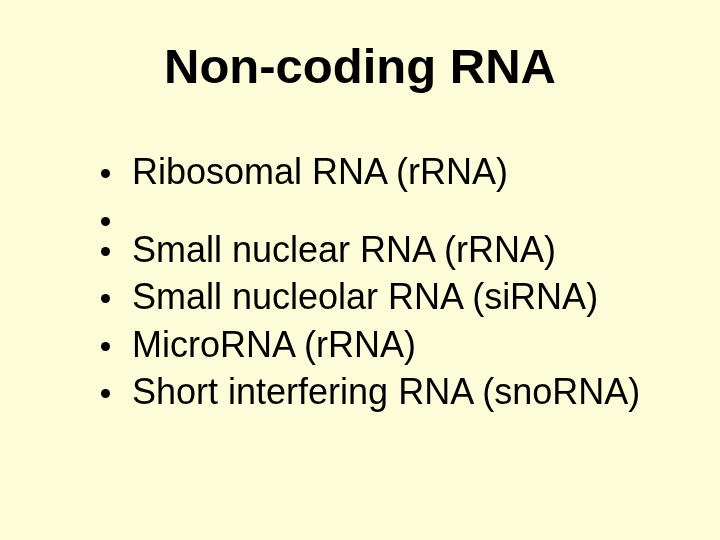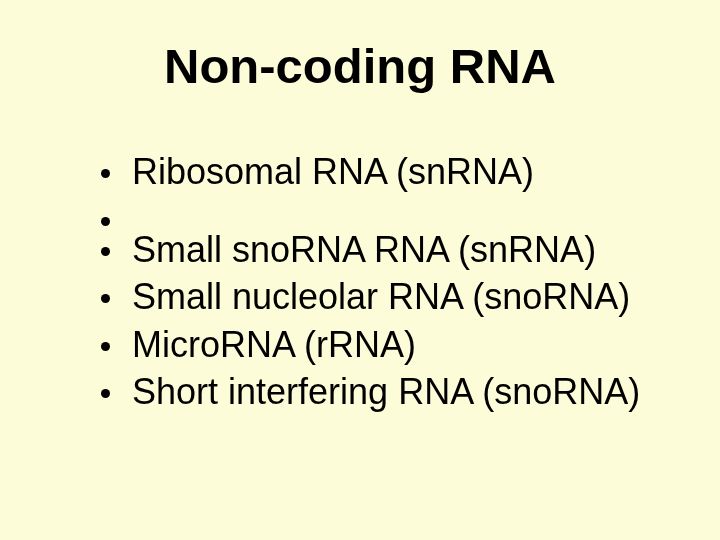--- a/index.html
+++ b/index.html
@@ -57,32 +57,32 @@
   }
 </style>
 </head>
 <body>
 
 <div class="slide" style="background: rgb(252, 252, 216); color: rgb(0, 0, 0);">
   <h1 class="title">Non-coding RNA</h1>
   <ul class="bullets">
     <li class="bullet">
       <span class="dot"></span>
-      <span class="txt">Ribosomal RNA (snRNA)</span>
+      <span class="txt">Ribosomal RNA (rRNA)</span>
     </li>
     <li class="bullet">
       <span class="dot"></span>
     </li>
     <li class="bullet">
       <span class="dot"></span>
-      <span class="txt">Small snoRNA RNA (snRNA)</span>
+      <span class="txt">Small nuclear RNA (rRNA)</span>
     </li>
     <li class="bullet">
       <span class="dot"></span>
-      <span class="txt">Small nucleolar RNA (snoRNA)</span>
+      <span class="txt">Small nucleolar RNA (siRNA)</span>
     </li>
     <li class="bullet">
       <span class="dot"></span>
       <span class="txt">MicroRNA (rRNA)</span>
     </li>
     <li class="bullet">
       <span class="dot"></span>
       <span class="txt">Short interfering RNA (snoRNA)</span>
     </li>
   </ul>

